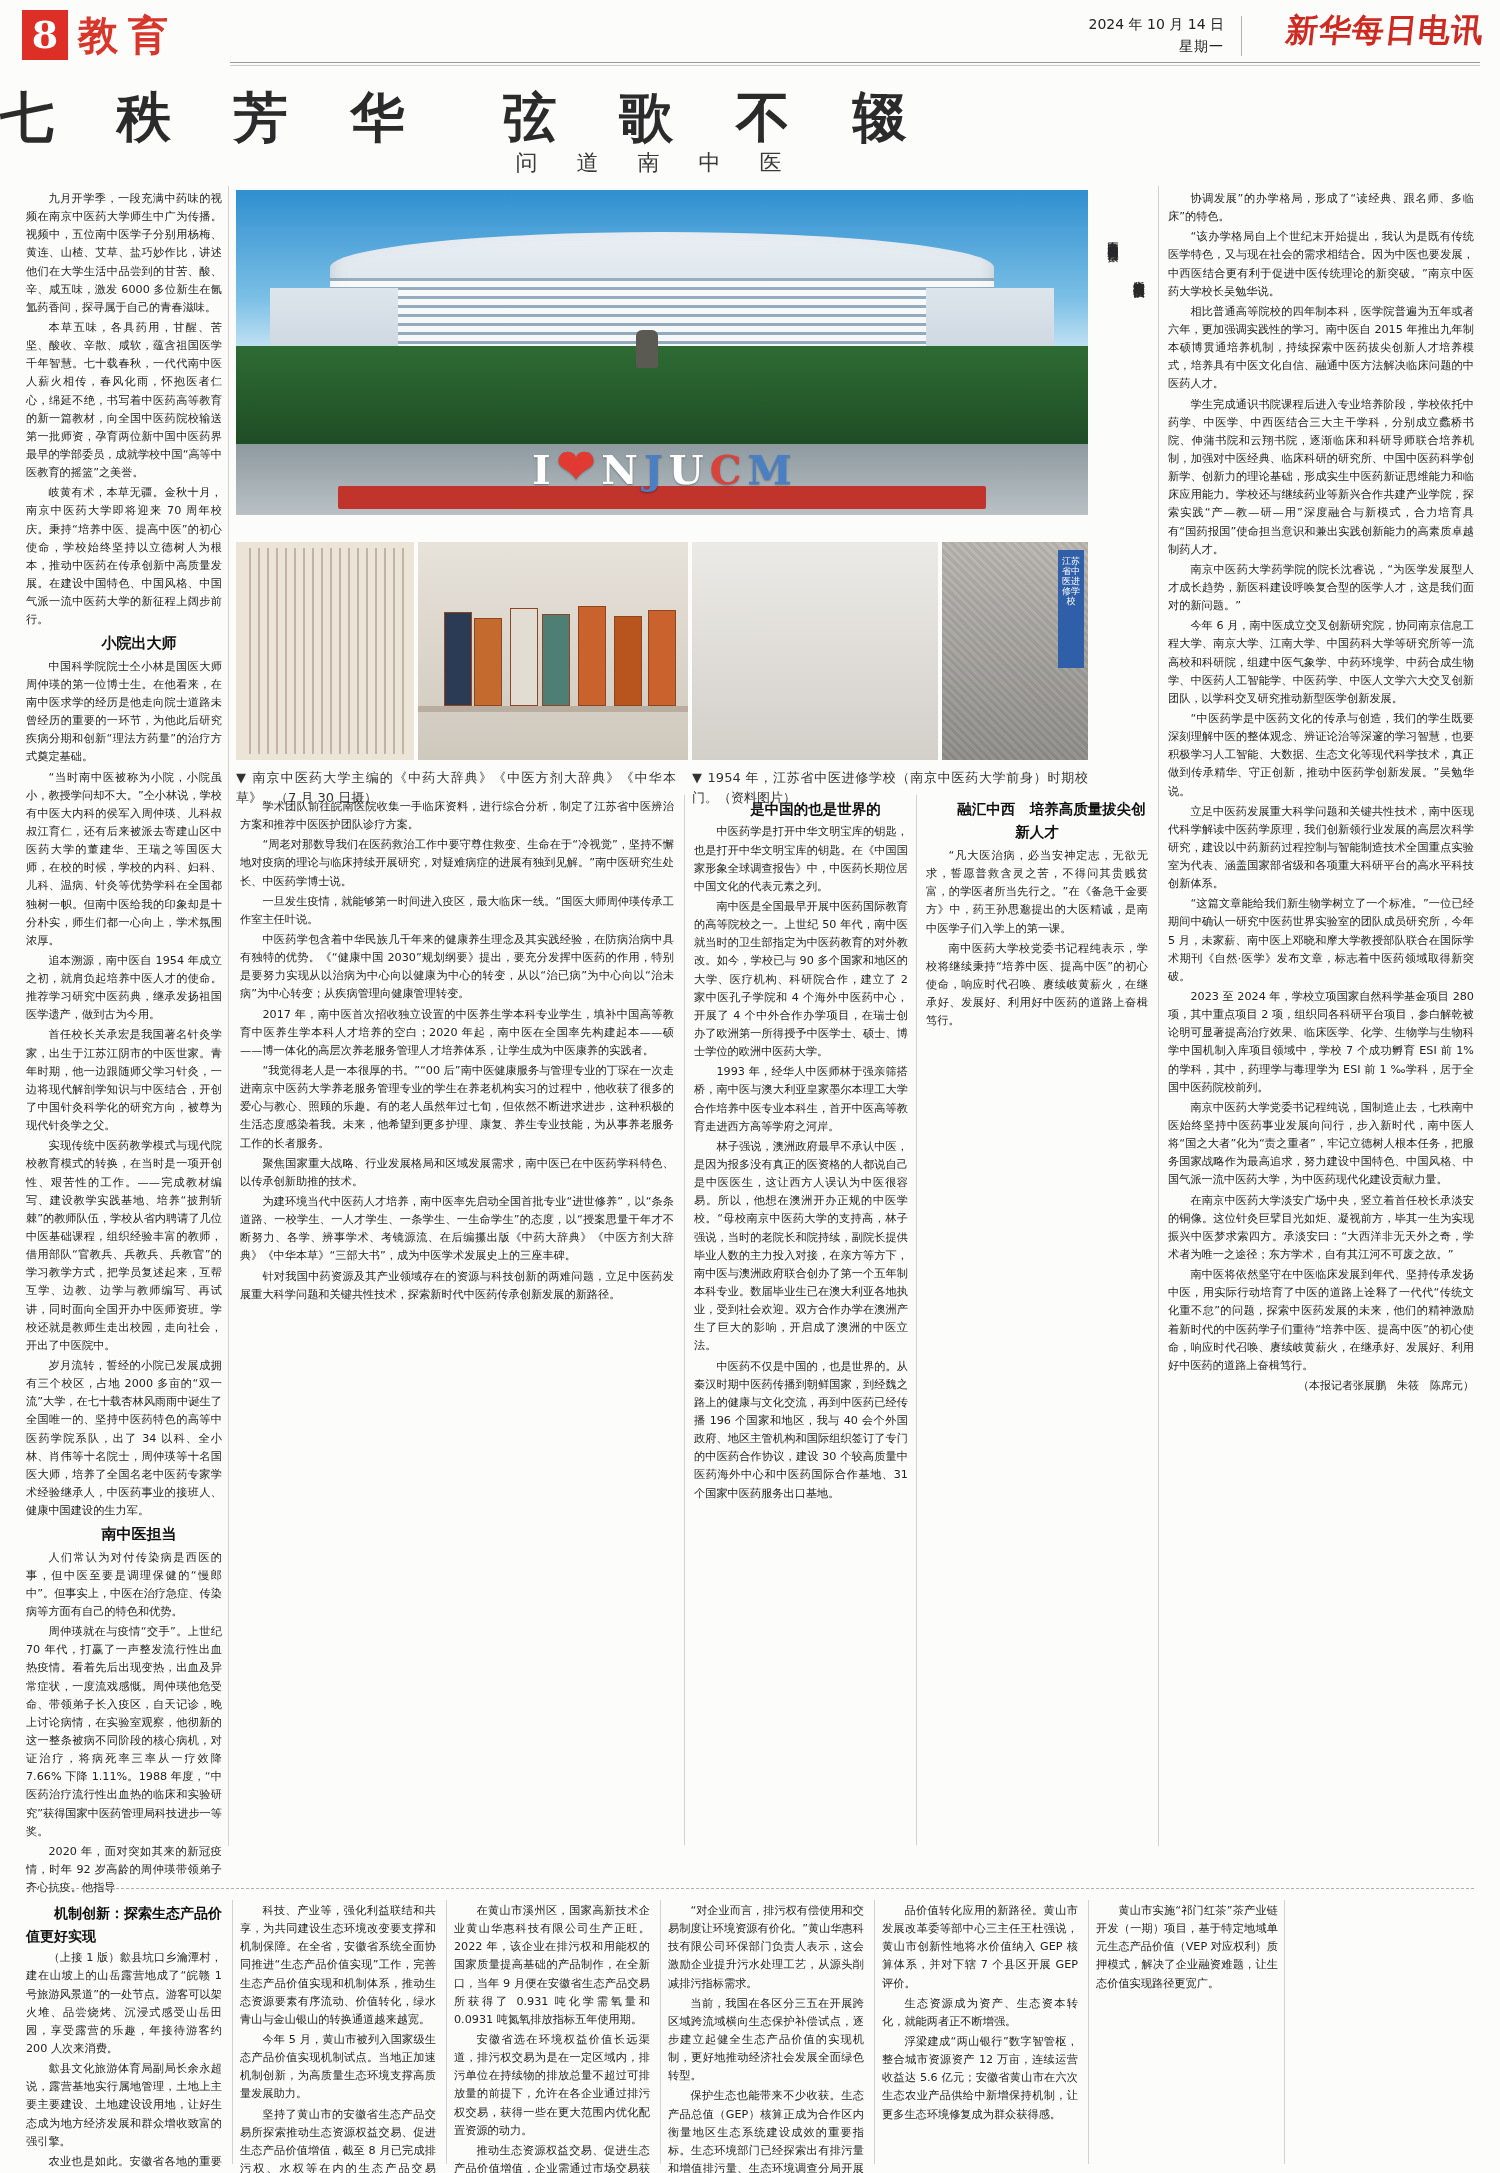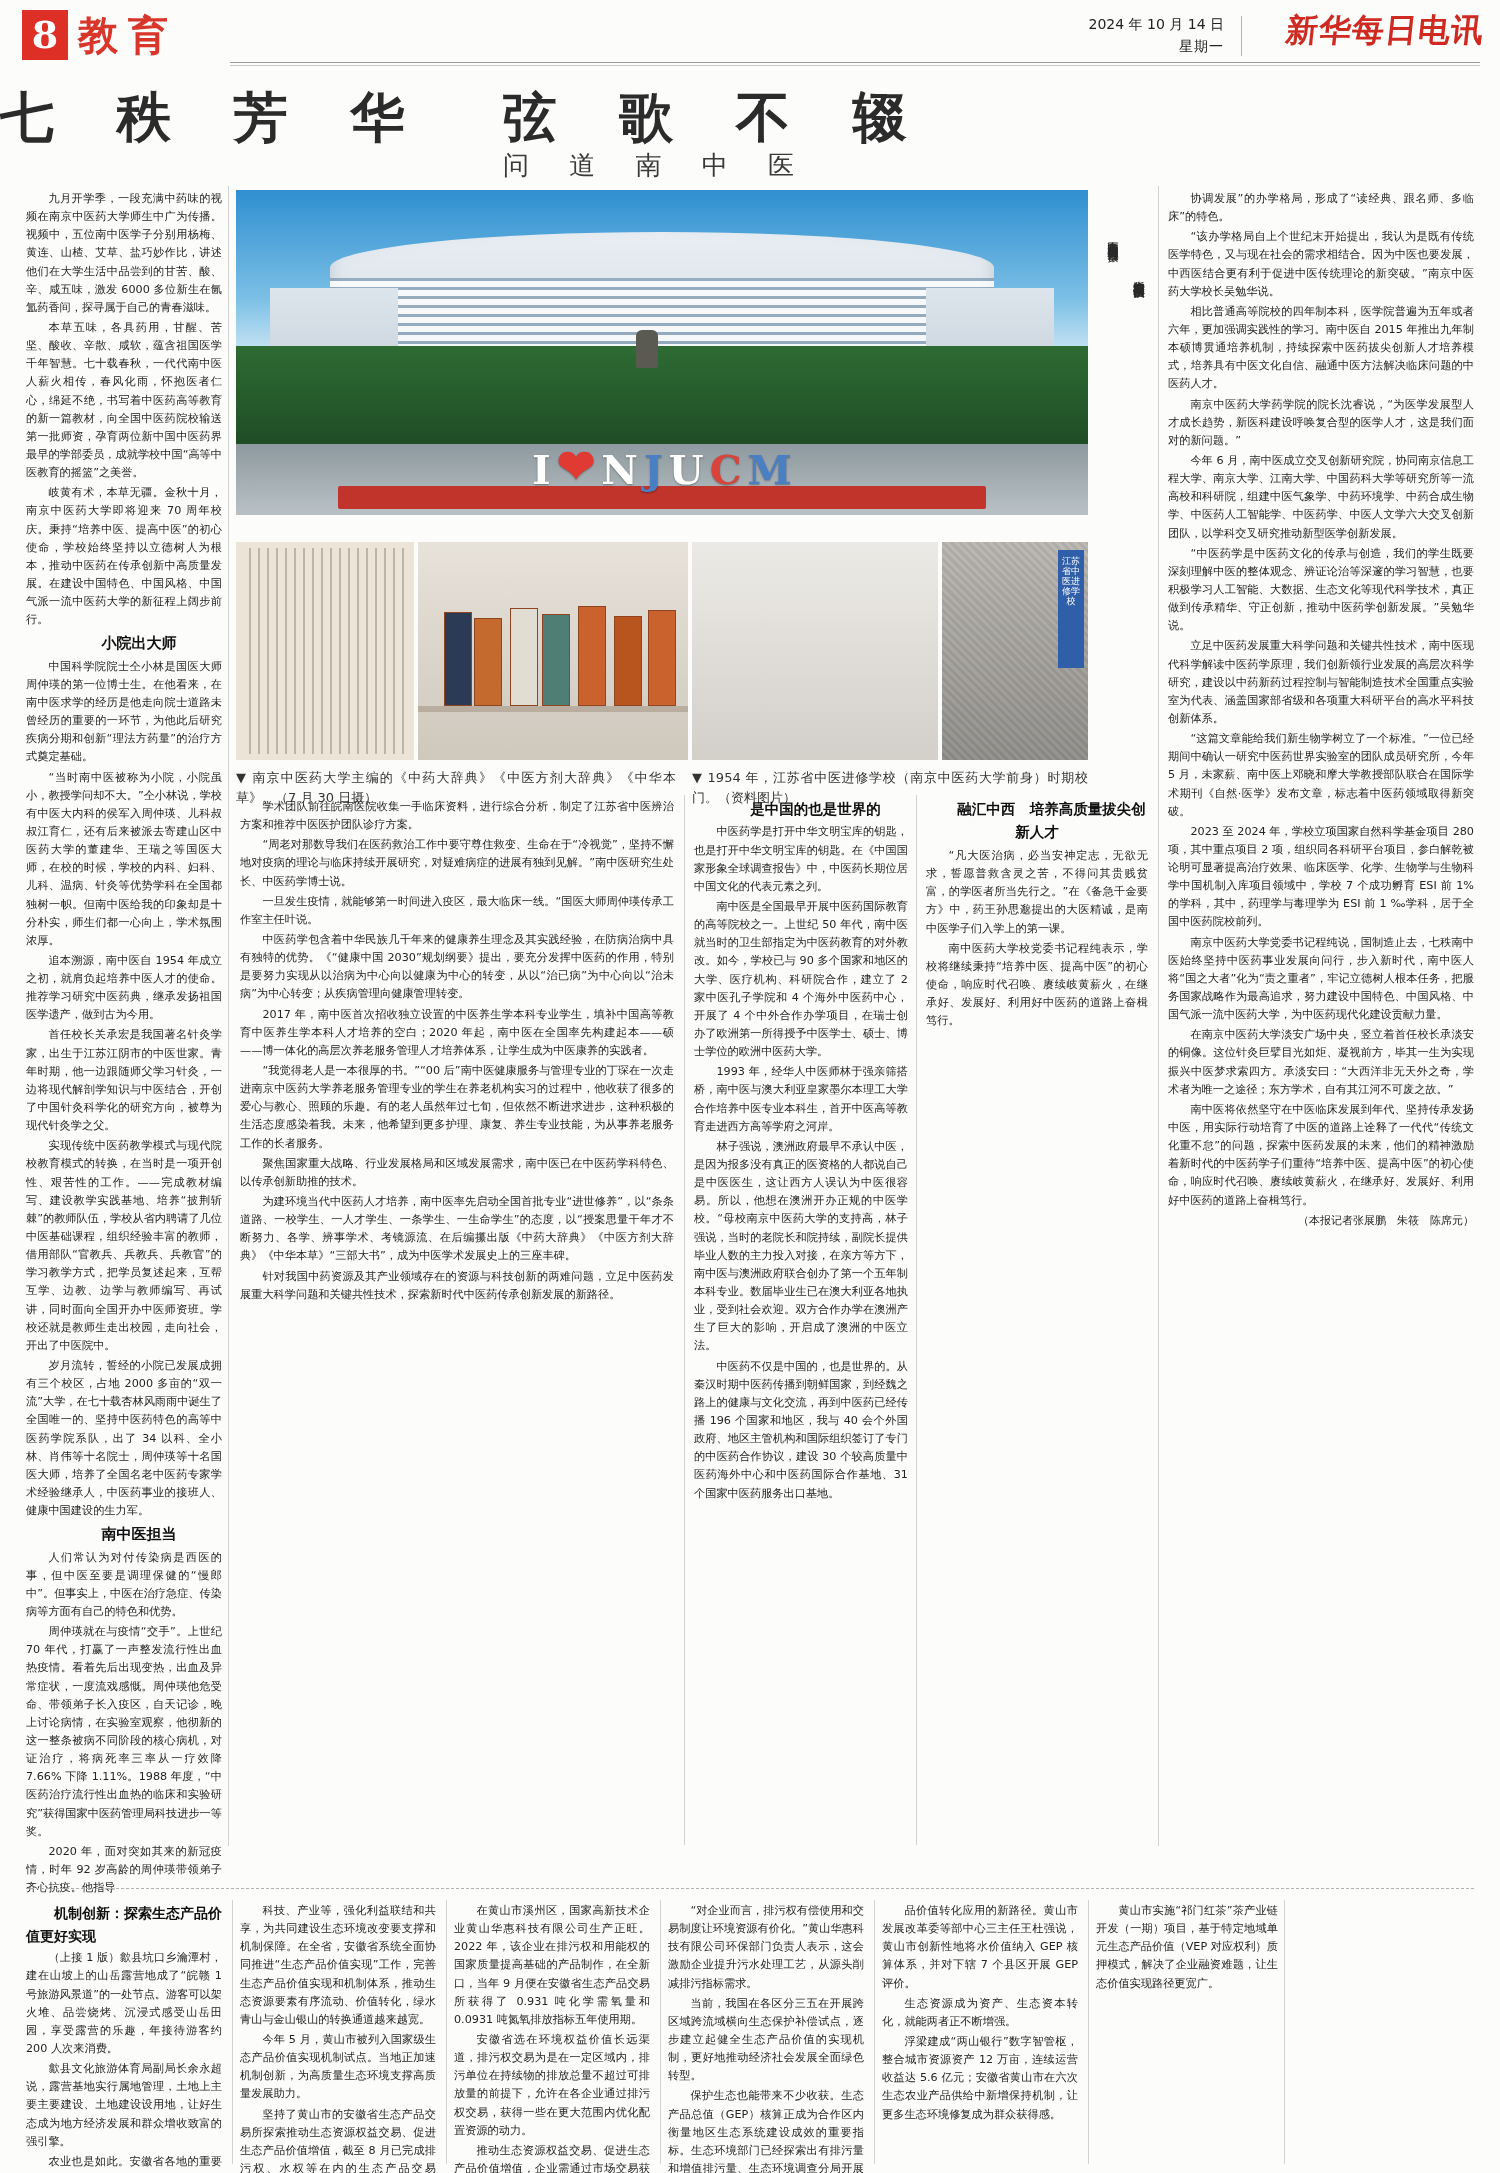--- a/index.html
+++ b/index.html
@@ -20,21 +20,21 @@
   .mast-sep{position:absolute;right:258px;top:16px;width:1px;height:40px;background:#b4b4b4;}
   .logo{position:absolute;right:16px;top:10px;font-family:"DejaVu Serif","Liberation Serif",serif;
         font-size:32px;font-weight:bold;color:#cf2a22;letter-spacing:1px;line-height:1.3;
         transform:skewX(-6deg);}
 
   
   .headline{position:absolute;left:0;top:82px;width:1500px;text-align:left;
             font-family:"DejaVu Serif","Liberation Serif",serif;font-size:54px;font-weight:bold;
             letter-spacing:22px;color:#2b2b2b;}
   .subhead{position:absolute;left:0;top:148px;width:1313px;text-align:center;
-           font-size:26px;letter-spacing:16px;color:#3a3a3a;}
+           font-size:22px;letter-spacing:16px;color:#3a3a3a;}
 
   
   .col{position:absolute;font-size:11.2px;line-height:1.62;text-align:justify;color:#242424;
        font-family:"DejaVu Sans","Liberation Sans",sans-serif;}
   .col p{margin:0 0 2px 0;text-indent:2em;}
   .sub-h{font-size:15px;font-weight:bold;text-align:center;text-indent:0;margin:9px 0 6px 0;color:#111;}
   .sub-h2{font-size:14.5px;font-weight:bold;text-align:center;text-indent:0;margin:8px 0 5px 0;color:#111;}
 
   
   .photo{position:absolute;overflow:hidden;}
@@ -203,20 +203,21 @@
   <div class="col" id="c4" style="left:926px;top:798px;width:222px;height:1048px;">
       <p class="sub-h2">融汇中西　培养高质量拔尖创新人才</p>
       <p>“凡大医治病，必当安神定志，无欲无求，誓愿普救含灵之苦，不得问其贵贱贫富，的学医者所当先行之。”在《备急千金要方》中，药王孙思邈提出的大医精诚，是南中医学子们入学上的第一课。</p>
       <p>南中医药大学校党委书记程纯表示，学校将继续秉持“培养中医、提高中医”的初心使命，响应时代召唤、赓续岐黄薪火，在继承好、发展好、利用好中医药的道路上奋楫笃行。</p>
     </div>
 
   <div class="col" id="c5" style="left:1168px;top:190px;width:306px;height:1656px;">
       <p>协调发展”的办学格局，形成了“读经典、跟名师、多临床”的特色。</p>
       <p>“该办学格局自上个世纪末开始提出，我认为是既有传统医学特色，又与现在社会的需求相结合。因为中医也要发展，中西医结合更有利于促进中医传统理论的新突破。”南京中医药大学校长吴勉华说。</p>
       <p>相比普通高等院校的四年制本科，医学院普遍为五年或者六年，更加强调实践性的学习。南中医自 2015 年推出九年制本硕博贯通培养机制，持续探索中医药拔尖创新人才培养模式，培养具有中医文化自信、融通中医方法解决临床问题的中医药人才。</p>
+      <p>学生完成通识书院课程后进入专业培养阶段，学校依托中药学、中医学、中西医结合三大主干学科，分别成立蠡桥书院、伸蒲书院和云翔书院，逐渐临床和科研导师联合培养机制，加强对中医经典、临床科研的研究所、中国中医药科学创新学、创新力的理论基础，形成实生中医药新证思维能力和临床应用能力。学校还与继续药业等新兴合作共建产业学院，探索实践“产—教—研—用”深度融合与新模式，合力培育具有“国药报国”使命担当意识和兼出实践创新能力的高素质卓越制药人才。</p>
       <p>南京中医药大学药学院的院长沈睿说，“为医学发展型人才成长趋势，新医科建设呼唤复合型的医学人才，这是我们面对的新问题。”</p>
       <p>今年 6 月，南中医成立交叉创新研究院，协同南京信息工程大学、南京大学、江南大学、中国药科大学等研究所等一流高校和科研院，组建中医气象学、中药环境学、中药合成生物学、中医药人工智能学、中医药学、中医人文学六大交叉创新团队，以学科交叉研究推动新型医学创新发展。</p>
       <p>“中医药学是中医药文化的传承与创造，我们的学生既要深刻理解中医的整体观念、辨证论治等深邃的学习智慧，也要积极学习人工智能、大数据、生态文化等现代科学技术，真正做到传承精华、守正创新，推动中医药学创新发展。”吴勉华说。</p>
       <p>立足中医药发展重大科学问题和关键共性技术，南中医现代科学解读中医药学原理，我们创新领行业发展的高层次科学研究，建设以中药新药过程控制与智能制造技术全国重点实验室为代表、涵盖国家部省级和各项重大科研平台的高水平科技创新体系。</p>
       <p>“这篇文章能给我们新生物学树立了一个标准。”一位已经期间中确认一研究中医药世界实验室的团队成员研究所，今年 5 月，未家薪、南中医上邓晓和摩大学教授部队联合在国际学术期刊《自然·医学》发布文章，标志着中医药领域取得新突破。</p>
       <p>2023 至 2024 年，学校立项国家自然科学基金项目 280 项，其中重点项目 2 项，组织同各科研平台项目，参白解乾被论明可显著提高治疗效果、临床医学、化学、生物学与生物科学中国机制入库项目领域中，学校 7 个成功孵育 ESI 前 1% 的学科，其中，药理学与毒理学为 ESI 前 1 ‰学科，居于全国中医药院校前列。</p>
       <p>南京中医药大学党委书记程纯说，国制造止去，七秩南中医始终坚持中医药事业发展向问行，步入新时代，南中医人将“国之大者”化为“责之重者”，牢记立德树人根本任务，把服务国家战略作为最高追求，努力建设中国特色、中国风格、中国气派一流中医药大学，为中医药现代化建设贡献力量。</p>
       <p>在南京中医药大学淡安广场中央，竖立着首任校长承淡安的铜像。这位针灸巨擘目光如炬、凝视前方，毕其一生为实现振兴中医梦求索四方。承淡安曰：“大西洋非无天外之奇，学术者为唯一之途径；东方学术，自有其江河不可废之故。”</p>
       <p>南中医将依然坚守在中医临床发展到年代、坚持传承发扬中医，用实际行动培育了中医的道路上诠释了一代代“传统文化重不怠”的问题，探索中医药发展的未来，他们的精神激励着新时代的中医药学子们重待“培养中医、提高中医”的初心使命，响应时代召唤、赓续岐黄薪火，在继承好、发展好、利用好中医药的道路上奋楫笃行。</p>
       <p class="byline">（本报记者张展鹏　朱筱　陈席元）</p>

